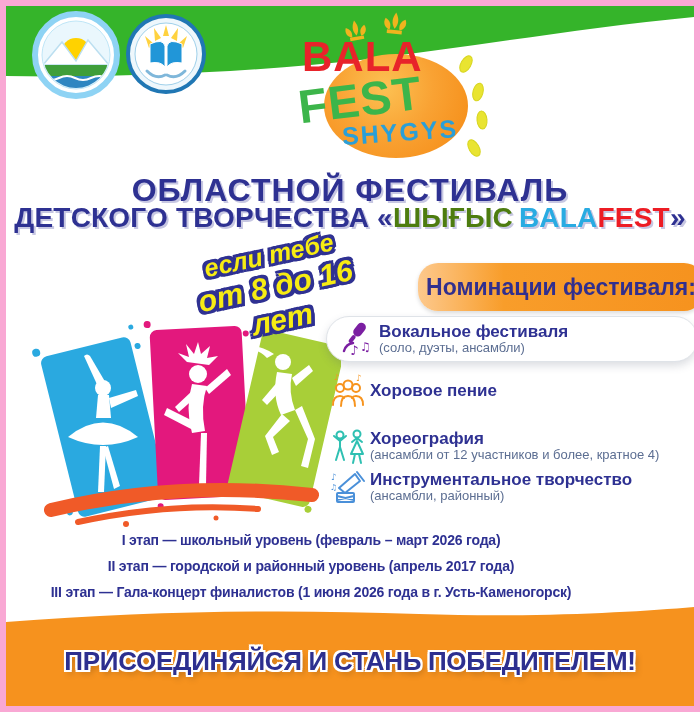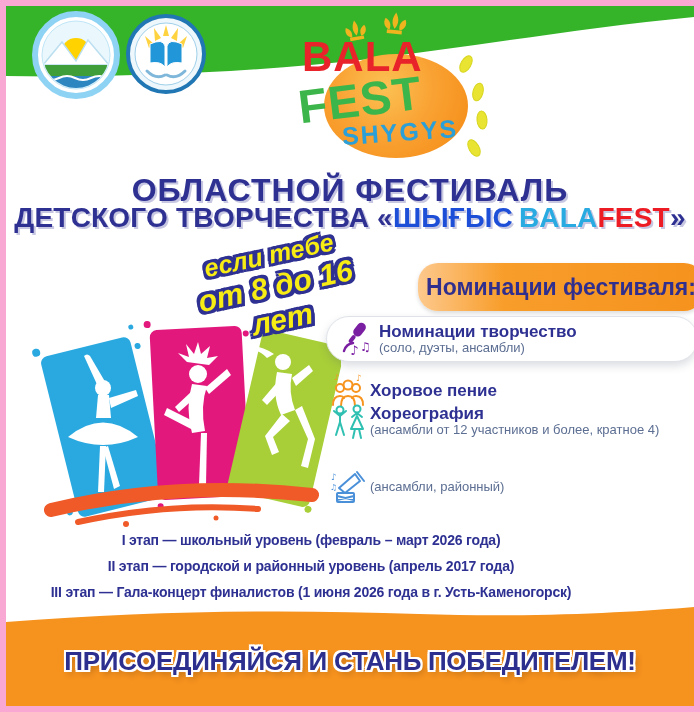--- a/index.html
+++ b/index.html
@@ -19,21 +19,21 @@
   .logo-bala{left:296px;top:30px;width:130px;z-index:4;font-size:42px;font-weight:900;color:#e8232a;letter-spacing:1px;line-height:1;}
   .logo-fest{left:292px;top:70px;z-index:4;font-size:47px;font-weight:900;color:#3cb54a;letter-spacing:1px;line-height:1;transform:rotate(-7deg);}
   .logo-shygys{left:336px;top:114px;z-index:4;font-size:25px;font-weight:900;color:#2a9fd8;letter-spacing:2px;line-height:1;transform:rotate(-4deg);}
   .fleur{z-index:4;}
 
   
   .title1{left:0;top:166px;width:100%;text-align:center;z-index:5;
     font-size:32px;font-weight:800;color:#2e3192;letter-spacing:1px;text-shadow:2px 2px 0 #c7c7e2;}
   .title2{left:0;top:196px;width:100%;text-align:center;z-index:5;
     font-size:28px;font-weight:800;color:#2e3192;letter-spacing:0.2px;text-shadow:2px 2px 0 #c7c7e2;white-space:nowrap;}
-  .title2 .t-green{color:#1d4ed8;margin-right:6px;}
+  .title2 .t-green{color:#4d7c0f;margin-right:6px;}
   .title2 .t-blue{color:#29abe2;}
   .title2 .t-red{color:#ed1c24;}
 
   
   .age-note{left:160px;top:234px;width:220px;text-align:center;z-index:6;transform:rotate(-12deg);
     color:#f7ec13;font-style:italic;font-weight:900;line-height:1.15;
     text-shadow:-3px -3px 0 #2f3192,3px -3px 0 #2f3192,-3px 3px 0 #2f3192,3px 3px 0 #2f3192,0 -3px 0 #2f3192,0 3px 0 #2f3192,-3px 0 0 #2f3192,3px 0 0 #2f3192;}
   .age-note .l1{font-size:25px;}
   .age-note .l2{font-size:30px;}
 
@@ -152,21 +152,21 @@
         <g fill="#7b1fa2" transform="rotate(38 19 12)">
           <rect x="15" y="1" width="9" height="15" rx="4.5"></rect>
           <rect x="17.5" y="16" width="4" height="9" rx="2"></rect>
         </g>
         <path d="M6 31 q2 -7 9 -8" stroke="#7b1fa2" stroke-width="2.5" fill="none" stroke-linecap="round"></path>
         <text x="12" y="35" font-size="13" fill="#7b1fa2" font-family="DejaVu Sans">♪</text>
         <text x="22" y="31" font-size="12" fill="#7b1fa2" font-family="DejaVu Sans">♫</text>
       </svg>
     </div>
     <div class="nom-text">
-      <span class="nom-title">Номинации творчество</span>
+      <span class="nom-title">Вокальное фестиваля</span>
       <span class="nom-sub">(соло, дуэты, ансамбли)</span>
     </div>
   </div>
 
   <div class="abs nom-row" style="top:362px;">
     <div class="nom-icon">
       <svg width="38" height="38" viewBox="0 0 38 38">
         <g stroke="#f7941e" fill="none" stroke-width="2" stroke-linecap="round">
           <circle cx="11" cy="16" r="4"></circle>
             <circle cx="27" cy="16" r="4"></circle>
@@ -177,21 +177,21 @@
         </g>
         <text x="27" y="9" font-size="9" fill="#f7941e" font-family="DejaVu Sans">♪</text>
         <text x="5" y="8" font-size="8" fill="#f7941e" font-family="DejaVu Sans">♪</text>
       </svg>
     </div>
     <div class="nom-text">
       <span class="nom-title">Хоровое пение</span>
     </div>
   </div>
 
-  <div class="abs nom-row" style="top:392px;">
+  <div class="abs nom-row" style="top:417px;">
     <div class="nom-icon">
       <svg width="38" height="38" viewBox="0 0 38 38">
         <g stroke="#2fc0b2" fill="none" stroke-width="2" stroke-linecap="round" stroke-linejoin="round">
           <circle cx="11" cy="8" r="3.5"></circle>
           <path d="M11 12 v8 M11 14 l-6 -5 M11 14 l6 -5 M11 20 l-4 13 M11 20 l4 13"></path>
           <circle cx="28" cy="7" r="3.5"></circle>
           <path d="M28 11 l-5 4 M28 11 l5 4"></path>
           <path d="M22 27 h12 l-6 -13 Z"></path>
           <path d="M26 27 l-2 9 M30 27 l2 9"></path>
         </g>
@@ -210,20 +210,21 @@
           <path d="M10 20 L26 6 l5 7 L16 25 Z"></path>
           <path d="M28 4 l7 9"></path>
           <rect x="8" y="25" width="17" height="9" rx="1"></rect>
           <path d="M8 28 l17 4 M8 32 l17 -4"></path>
         </g>
         <text x="2" y="12" font-size="9" fill="#4a90d9" font-family="DejaVu Sans">♪</text>
         <text x="1" y="22" font-size="8" fill="#4a90d9" font-family="DejaVu Sans">♫</text>
       </svg>
     </div>
     <div class="nom-text">
+      <span class="nom-title">Инструментальное творчество</span>
       <span class="nom-sub">(ансамбли, районный)</span>
     </div>
   </div>
 
   <div class="abs stages">
     <div>I этап — школьный уровень (февраль – март 2026 года)</div>
     <div>II этап — городской и районный уровень (апрель 2017 года)</div>
     <div>III этап — Гала-концерт финалистов (1 июня 2026 года в г. Усть-Каменогорск)</div>
   </div>
 

